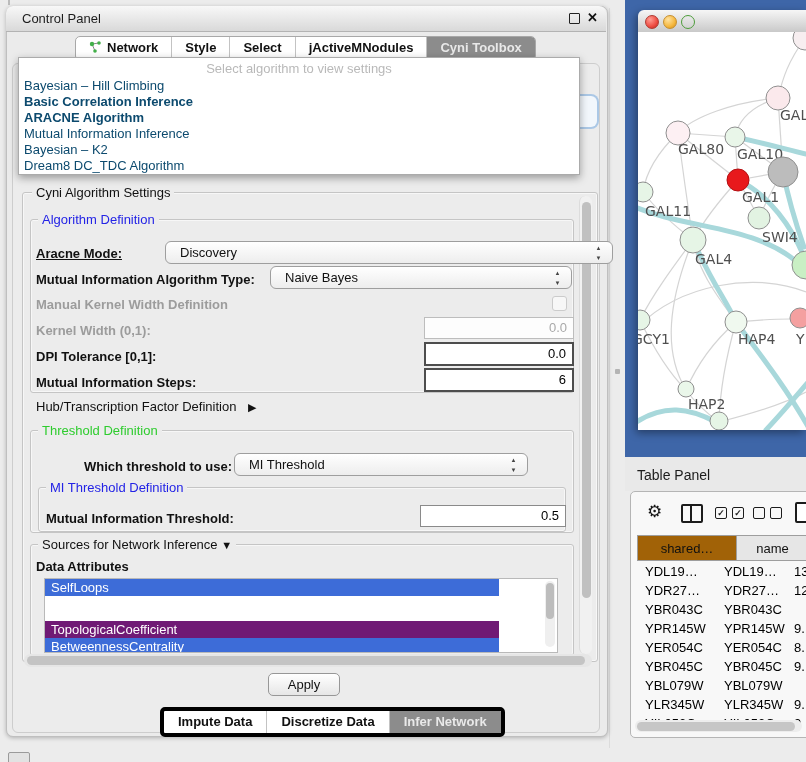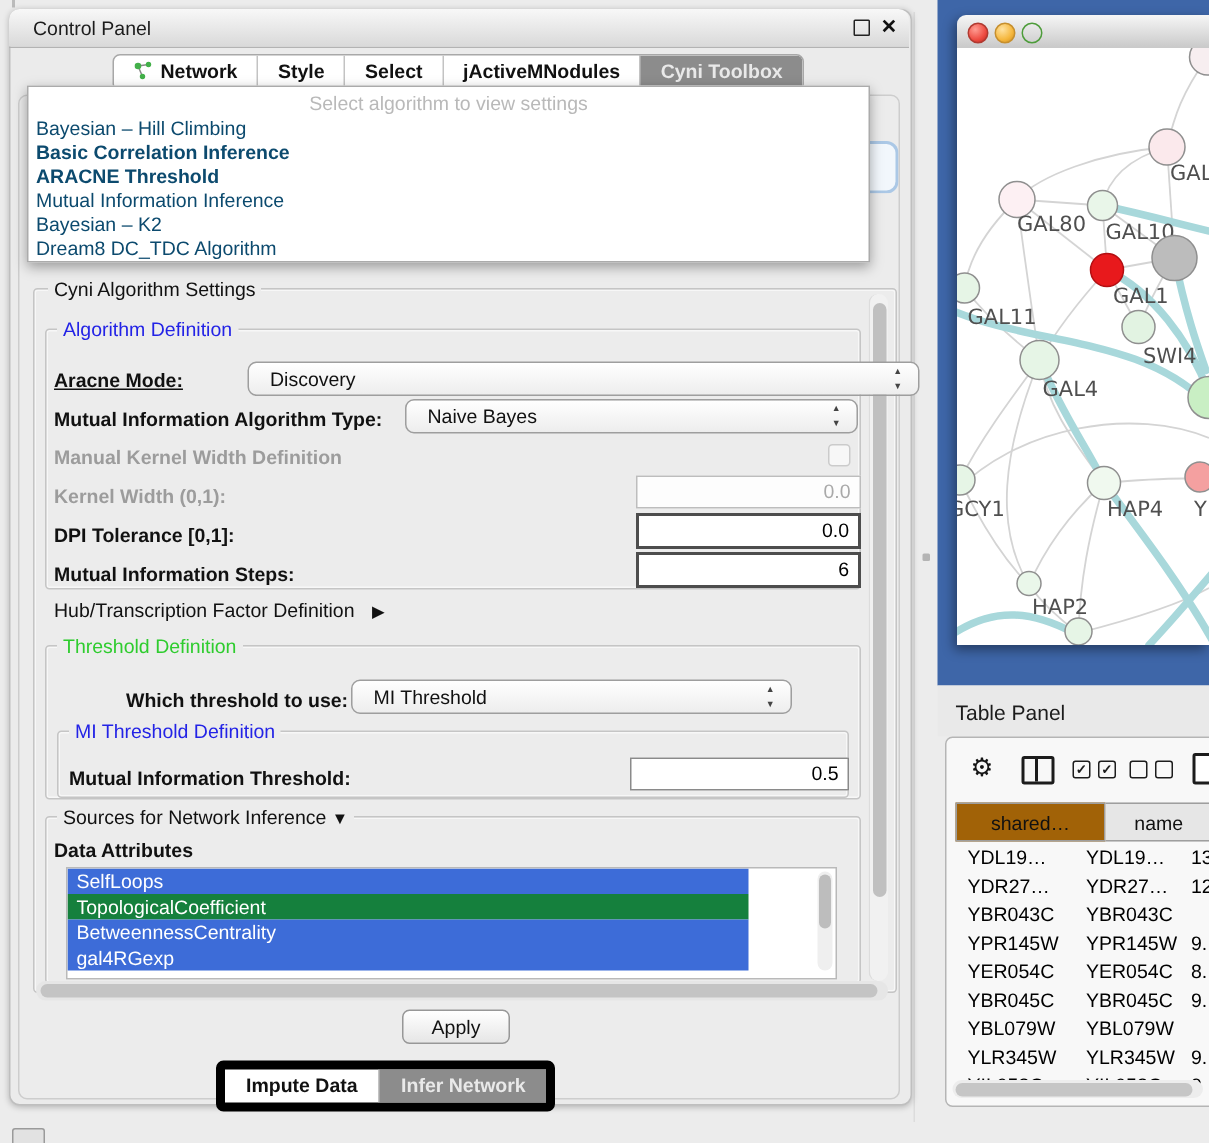--- a/index.html
+++ b/index.html
@@ -43,21 +43,21 @@
   
   .attr-list{left:44px;top:578px;width:512px;height:73px;background:#fff;border:1px solid #b9b9b9;overflow:hidden;}
   .attr-item{height:17px;line-height:17px;font-size:13px;color:#fff;padding-left:6px;width:448px;}
   .attr-vscroll{position:absolute;right:2px;top:2px;width:10px;height:66px;background:#efefef;border-radius:5px;}
   .attr-vthumb{position:absolute;left:1px;top:2px;width:8px;height:36px;background:#bdbdbd;border-radius:4px;}
   .vscroll{left:579px;top:196px;width:12px;height:458px;background:#f1f1f1;border-left:1px solid #dcdcdc;border-radius:6px;}
   .vthumb{position:absolute;left:1.5px;top:6px;width:9px;height:396px;background:#c0c0c0;border-radius:5px;}
   .hscroll{left:24px;top:654px;width:568px;height:13px;background:#e6e6e6;border-radius:7px;}
   .hthumb{position:absolute;left:3px;top:2px;width:558px;height:9px;background:#c4c4c4;border-radius:5px;}
   .apply-btn{left:268px;top:673px;width:70px;height:21px;background:linear-gradient(#ffffff,#e6e6e6);border:1px solid #979797;border-radius:5px;font-size:13px;text-align:center;line-height:21px;color:#111;}
-  .bottom-tabs{left:144px;top:707px;height:22px;display:flex;border:6px solid #000000;border-radius:5px;overflow:hidden;background:#fff;}
+  .bottom-tabs{left:160px;top:707px;height:22px;display:flex;border:4px solid #000000;border-radius:5px;overflow:hidden;background:#fff;}
   .bt-tab{padding:3px 14px 0 14px;font-size:13px;font-weight:bold;color:#111;border-left:1px solid #c3c3c3;white-space:nowrap;}
   .bt-tab:first-child{border-left:none;}
   .bt-tab.sel{background:#8c8c8c;color:#e9e9e9;}
   
   .desktop{left:625px;top:0;width:181px;height:457px;}
   .net-window{left:638px;top:10px;width:168px;height:420px;border-radius:6px 0 0 0;box-shadow:-2px 3px 8px rgba(0,0,0,.4);}
   .net-titlebar{position:absolute;left:0;top:0;width:100%;height:22px;background:linear-gradient(#f6f6f6,#c9c9c9);border-bottom:1px solid #9a9a9a;border-radius:6px 0 0 0;}
   .light{position:absolute;top:5px;width:12px;height:12px;border-radius:50%;}
   .net-canvas{position:absolute;left:0;top:22px;width:168px;height:398px;background:#fff;overflow:hidden;}
   .tp-bar{left:625px;top:457px;width:181px;height:34px;background:#e9e9e9;}
@@ -120,21 +120,21 @@
     </div>
   </div>
 
 <div class="abs combo-fragment"></div>
 
 <div class="abs popup">
   <div class="popup-placeholder">Select algorithm to view settings</div>
   <div>
       <div class="popup-item" style="top: 20px;">Bayesian – Hill Climbing</div>
       <div class="popup-item" style="top: 36px; font-weight: bold;">Basic Correlation Inference</div>
-      <div class="popup-item bold" style="top: 52px;">ARACNE Threshold</div>
+      <div class="popup-item bold" style="top: 52px;">ARACNE Algorithm</div>
       <div class="popup-item" style="top: 68px;">Mutual Information Inference</div>
       <div class="popup-item" style="top: 84px;">Bayesian – K2</div>
       <div class="popup-item" style="top: 100px;">Dream8 DC_TDC Algorithm</div>
     </div>
 </div>
 
 <div class="abs group" style="left:22px;top:192px;width:574px;height:468px;"></div>
 <div class="abs legend" style="left:32px;top:185px;color:#111;">Cyni Algorithm Settings</div>
 <div class="abs vscroll">
     <div class="vthumb"></div>
@@ -197,37 +197,38 @@
 
 <div class="abs group" style="left:30px;top:544px;width:542px;height:110px;"></div>
 <div class="abs legend" style="left:38px;top:537px;color:#111;">
   <span>Sources for Network Inference</span>
   <span class="tri">▼</span>
 </div>
 <div class="abs lbl b" style="left:36px;top:559px;">Data Attributes</div>
 <div class="abs attr-list">
   <div>
       <div class="attr-item" style="background: rgb(61, 108, 216);">SelfLoops</div>
-      <div class="attr-item" style="background: #15803d;">TopologicalCoefficient</div>
+      <div class="attr-item" style="background: #701a75; margin-top: 25px;">TopologicalCoefficient</div>
       <div class="attr-item" style="background: rgb(61, 108, 216);">BetweennessCentrality</div>
       <div class="attr-item" style="background: rgb(61, 108, 216);">gal4RGexp</div>
     </div>
   <div class="attr-vscroll">
       <div class="attr-vthumb"></div>
     </div>
 </div>
 
 <div class="abs hscroll">
     <div class="hthumb"></div>
   </div>
 
 <div class="abs apply-btn">Apply</div>
 
 <div class="abs bottom-tabs">
     <div class="bt-tab">Impute Data</div>
+    <div class="bt-tab">Discretize Data</div>
     <div class="bt-tab sel">Infer Network</div>
   </div>
 
 <div class="abs bl-icon"></div>
 
 <div class="abs desktop" style="background: rgb(62, 102, 168);"></div>
 <div class="abs net-window">
   <div class="net-titlebar">
     <span class="light" style="left:7px;background:radial-gradient(circle at 35% 30%,#ff9d93,#ee4c42 60%,#b8271e);border:.5px solid #b03a31;"></span>
     <span class="light" style="left:25px;background:radial-gradient(circle at 35% 30%,#ffe2a0,#f5b73d 60%,#cf8c1c);border:.5px solid #c68f2e;"></span>

